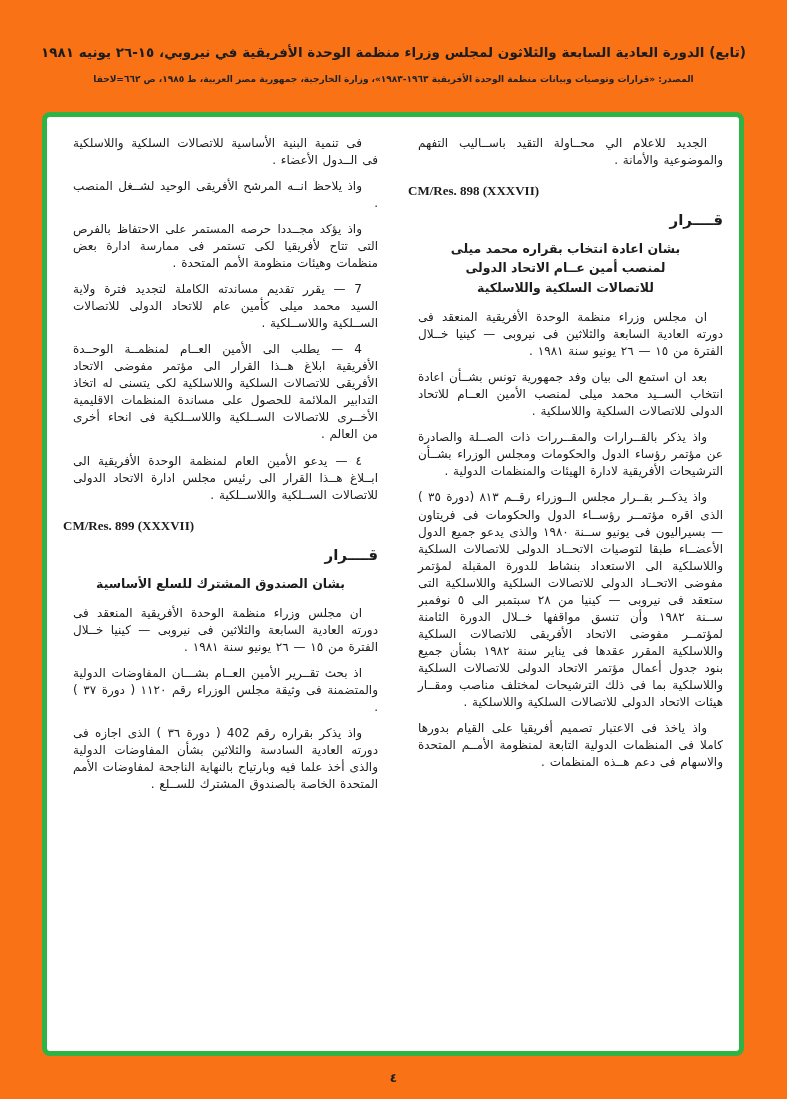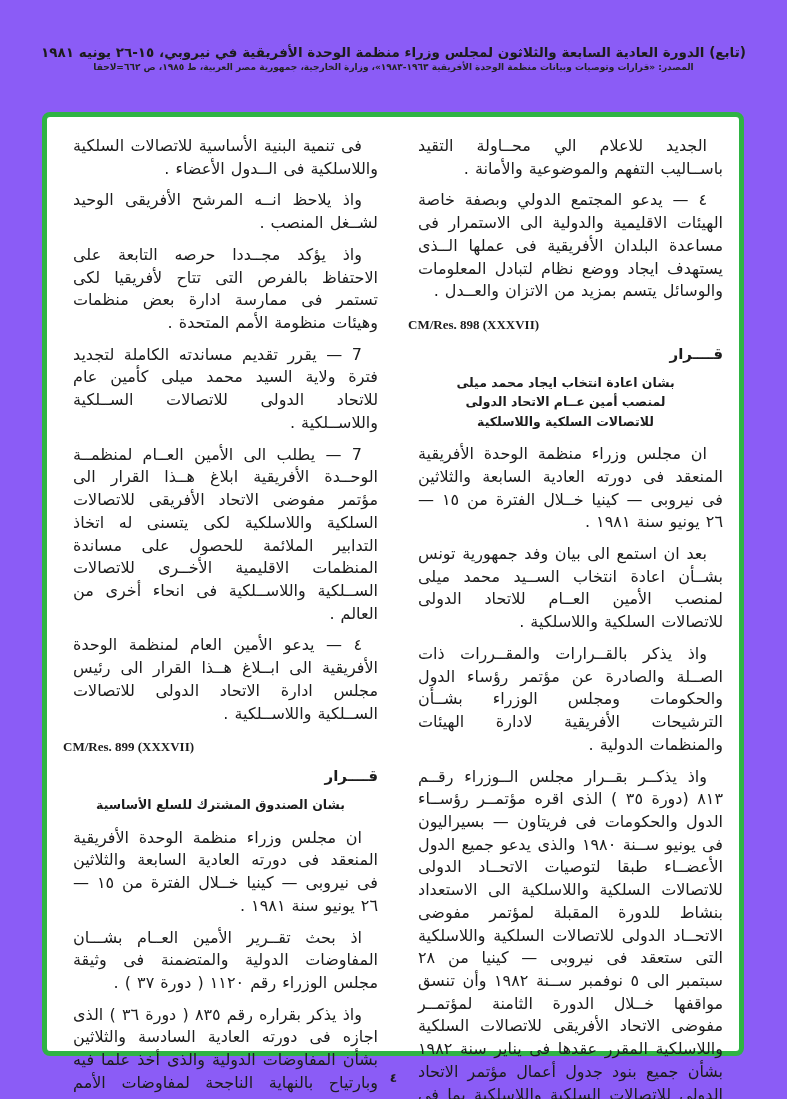--- a/index.html
+++ b/index.html
@@ -2,31 +2,31 @@
 <html lang="ar"><head>
 <meta charset="utf-8">
 <style>
   html,body{margin:0;padding:0;background:#ffffff;}
   body{
     width:787px;height:1099px;position:relative;
     font-family:"DejaVu Sans",sans-serif;
     color:#1c1c1c;
     -webkit-font-smoothing:antialiased;
   }
-  .page{width:787px;height:1099px;position:relative;background:#8b5cf6;overflow:hidden;}
+  .page{width:787px;height:1099px;position:relative;background:#f97316;overflow:hidden;}
 
   .header{
     position:absolute;top:42px;left:40px;right:40px;
     direction:rtl;text-align:center;
   }
   .header .h1{
     font-size:13.5px;font-weight:bold;letter-spacing:0;line-height:1.5;
   }
   .header .h2{
-    font-size:9px;font-weight:bold;margin-top:0;color:#222;
+    font-size:9px;font-weight:bold;margin-top:12px;color:#222;
   }
 
   .frame{
     position:absolute;top:112px;left:42px;width:702px;height:944px;
     border:5px solid #2fb344;border-radius:8px;
     box-sizing:border-box;
     padding:18px 16px 14px 16px;
     background:#fff;
   }
 
@@ -38,21 +38,21 @@
   }
   .col{
     flex:1 1 0;
     min-width:0;
   }
 
   .para{
     direction:rtl;
     text-align:justify;
     text-align-last:right;
-    font-size:16px;
+    font-size:12px;
     line-height:1.42;
     margin:0 0 9px 10px;
     text-indent:16px;
     word-spacing:1px;
   }
 
   .res-no{
     direction:ltr;text-align:left;
     font-family:"Liberation Serif","DejaVu Serif",serif;
     font-size:13px;font-weight:bold;
@@ -86,54 +86,53 @@
   <div class="header">
     <div class="h1">(تابع) الدورة العادية السابعة والثلاثون لمجلس وزراء منظمة الوحدة الأفريقية في نيروبي، ١٥-٢٦ يونيه ١٩٨١</div>
     <div class="h2">المصدر: «قرارات وتوصيات وبيانات منظمة الوحدة الأفريقية ١٩٦٣-١٩٨٣»، وزارة الخارجية، جمهورية مصر العربية، ط ١٩٨٥، ص ٦٦٢=لاحقا</div>
   </div>
 
   <div class="frame">
     <div class="columns">
 
       <div class="col">
         <p class="para">الجديد للاعلام الي محــاولة التقيد باســاليب التفهم والموضوعية والأمانة .</p>
-        <p class="para">٤ — يدعو المجتمع الدولي وبصفة خاصة الهيئات الاقليمية والدولية الى الاستمرار فى مساعدة البلدان الأفريقية فى عملها الــذى يستهدف ايجاد ووضع نظام لتبادل المعلومات والوسائل يتسم بمزيد من الاتزان والعــدل .</p>
 
         <div class="res-no">CM/Res. 898 (XXXVII)</div>
         <div class="res-title">قــــرار</div>
         <div class="res-subtitle">
-          <div>بشان اعادة انتخاب ايجاد محمد ميلى</div>
+          <div>بشان اعادة انتخاب بقراره محمد ميلى</div>
           <div>لمنصب أمين عــام الاتحاد الدولى</div>
           <div>للاتصالات السلكية واللاسلكية</div>
         </div>
 
         <p class="para">ان مجلس وزراء منظمة الوحدة الأفريقية المنعقد فى دورته العادية السابعة والثلاثين فى نيروبى — كينيا خــلال الفترة من ١٥ — ٢٦ يونيو سنة ١٩٨١ .</p>
         <p class="para">بعد ان استمع الى بيان وفد جمهورية تونس بشــأن اعادة انتخاب الســيد محمد ميلى لمنصب الأمين العــام للاتحاد الدولى للاتصالات السلكية واللاسلكية .</p>
         <p class="para">واذ يذكر بالقــرارات والمقــررات ذات الصــلة والصادرة عن مؤتمر رؤساء الدول والحكومات ومجلس الوزراء بشــأن الترشيحات الأفريقية لادارة الهيئات والمنظمات الدولية .</p>
         <p class="para">واذ يذكــر بقــرار مجلس الــوزراء رقــم ٨١٣ (دورة ٣٥ ) الذى اقره مؤتمــر رؤســاء الدول والحكومات فى فريتاون — بسيراليون فى يونيو ســنة ١٩٨٠ والذى يدعو جميع الدول الأعضــاء طبقا لتوصيات الاتحــاد الدولى للاتصالات السلكية واللاسلكية الى الاستعداد بنشاط للدورة المقبلة لمؤتمر مفوضى الاتحــاد الدولى للاتصالات السلكية واللاسلكية التى ستعقد فى نيروبى — كينيا من ٢٨ سبتمبر الى ٥ نوفمبر ســنة ١٩٨٢ وأن تنسق مواقفها خــلال الدورة الثامنة لمؤتمــر مفوضى الاتحاد الأفريقى للاتصالات السلكية واللاسلكية المقرر عقدها فى يناير سنة ١٩٨٢ بشأن جميع بنود جدول أعمال مؤتمر الاتحاد الدولى للاتصالات السلكية واللاسلكية بما فى ذلك الترشيحات لمختلف مناصب ومقــار هيئات الاتحاد الدولى للاتصالات السلكية واللاسلكية .</p>
         <p class="para">واذ ياخذ فى الاعتبار تصميم أفريقيا على القيام بدورها كاملا فى المنظمات الدولية التابعة لمنظومة الأمــم المتحدة والاسهام فى دعم هــذه المنظمات .</p>
       </div>
 
       <div class="col">
         <p class="para">فى تنمية البنية الأساسية للاتصالات السلكية واللاسلكية فى الــدول الأعضاء .</p>
         <p class="para">واذ يلاحظ انــه المرشح الأفريقى الوحيد لشــغل المنصب .</p>
-        <p class="para">واذ يؤكد مجــددا حرصه التابعة على الاحتفاظ بالفرص التى تتاح لأفريقيا لكى تستمر فى ممارسة ادارة بعض منظمات وهيئات منظومة الأمم المتحدة .</p>
+        <p class="para">واذ يؤكد مجــددا حرصه المستمر على الاحتفاظ بالفرص التى تتاح لأفريقيا لكى تستمر فى ممارسة ادارة بعض منظمات وهيئات منظومة الأمم المتحدة .</p>
         <p class="para">7 — يقرر تقديم مساندته الكاملة لتجديد فترة ولاية السيد محمد ميلى كأمين عام للاتحاد الدولى للاتصالات الســلكية واللاســلكية .</p>
-        <p class="para">7 — يطلب الى الأمين العــام لمنظمــة الوحــدة الأفريقية ابلاغ هــذا القرار الى مؤتمر مفوضى الاتحاد الأفريقى للاتصالات السلكية واللاسلكية لكى يتسنى له اتخاذ التدابير الملائمة للحصول على مساندة المنظمات الاقليمية الأخــرى للاتصالات الســلكية واللاســلكية فى انحاء أخرى من العالم .</p>
+        <p class="para">4 — يطلب الى الأمين العــام لمنظمــة الوحــدة الأفريقية ابلاغ هــذا القرار الى مؤتمر مفوضى الاتحاد الأفريقى للاتصالات السلكية واللاسلكية لكى يتسنى له اتخاذ التدابير الملائمة للحصول على مساندة المنظمات الاقليمية الأخــرى للاتصالات الســلكية واللاســلكية فى انحاء أخرى من العالم .</p>
         <p class="para">٤ — يدعو الأمين العام لمنظمة الوحدة الأفريقية الى ابــلاغ هــذا القرار الى رئيس مجلس ادارة الاتحاد الدولى للاتصالات الســلكية واللاســلكية .</p>
 
         <div class="res-no">CM/Res. 899 (XXXVII)</div>
         <div class="res-title">قــــرار</div>
         <div class="res-subtitle">
           <div>بشان الصندوق المشترك للسلع الأساسية</div>
         </div>
 
         <p class="para">ان مجلس وزراء منظمة الوحدة الأفريقية المنعقد فى دورته العادية السابعة والثلاثين فى نيروبى — كينيا خــلال الفترة من ١٥ — ٢٦ يونيو سنة ١٩٨١ .</p>
         <p class="para">اذ بحث تقــرير الأمين العــام بشـــان المفاوضات الدولية والمتضمنة فى وثيقة مجلس الوزراء رقم ١١٢٠ ( دورة ٣٧ ) .</p>
-        <p class="para">واذ يذكر بقراره رقم ٨٣٥ ( دورة ٣٦ ) الذى اجازه فى دورته العادية السادسة والثلاثين بشأن المفاوضات الدولية والذى أخذ علما فيه وبارتياح بالنهاية الناجحة لمفاوضات الأمم المتحدة الخاصة بالصندوق المشترك للســلع .</p>
+        <p class="para">واذ يذكر بقراره رقم 402 ( دورة ٣٦ ) الذى اجازه فى دورته العادية السادسة والثلاثين بشأن المفاوضات الدولية والذى أخذ علما فيه وبارتياح بالنهاية الناجحة لمفاوضات الأمم المتحدة الخاصة بالصندوق المشترك للســلع .</p>
       </div>
 
     </div>
   </div>
 
   <div class="page-number">٤</div>
 
 </div>
 
 </body></html>

